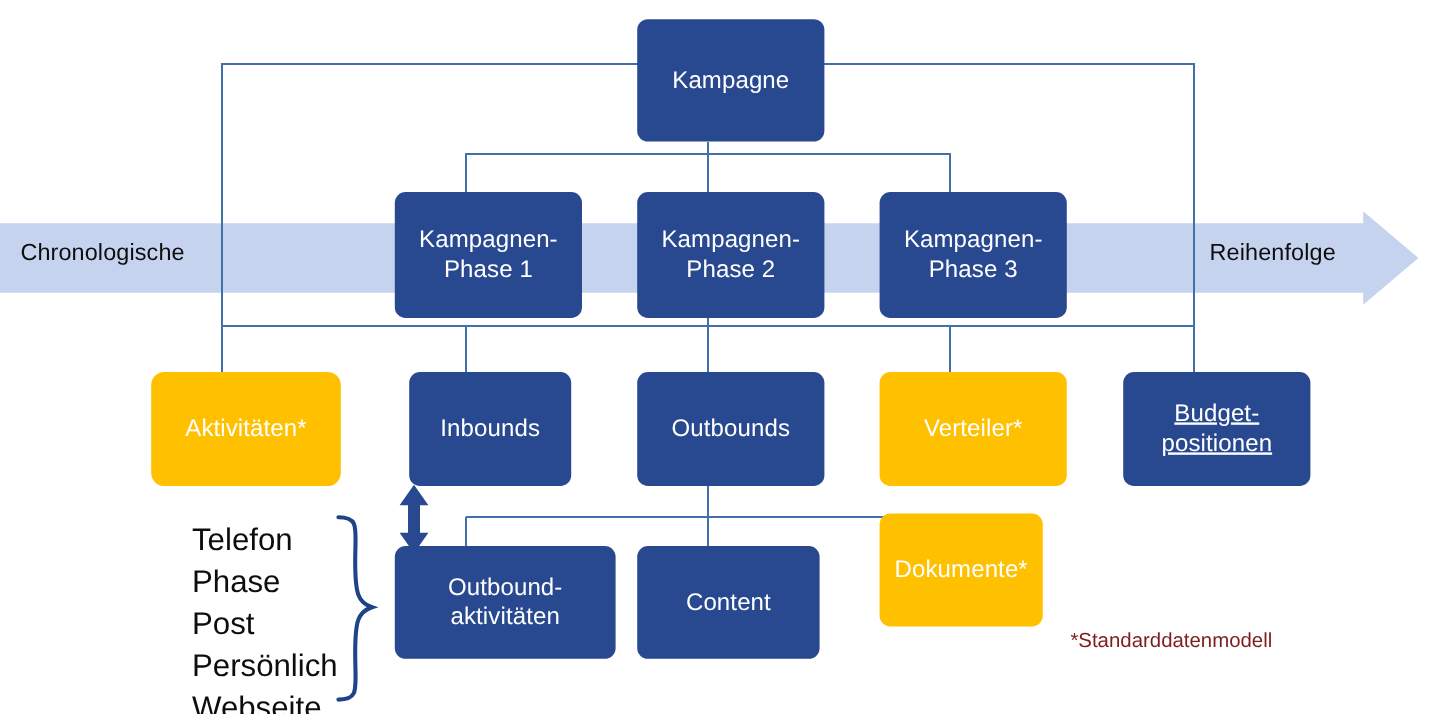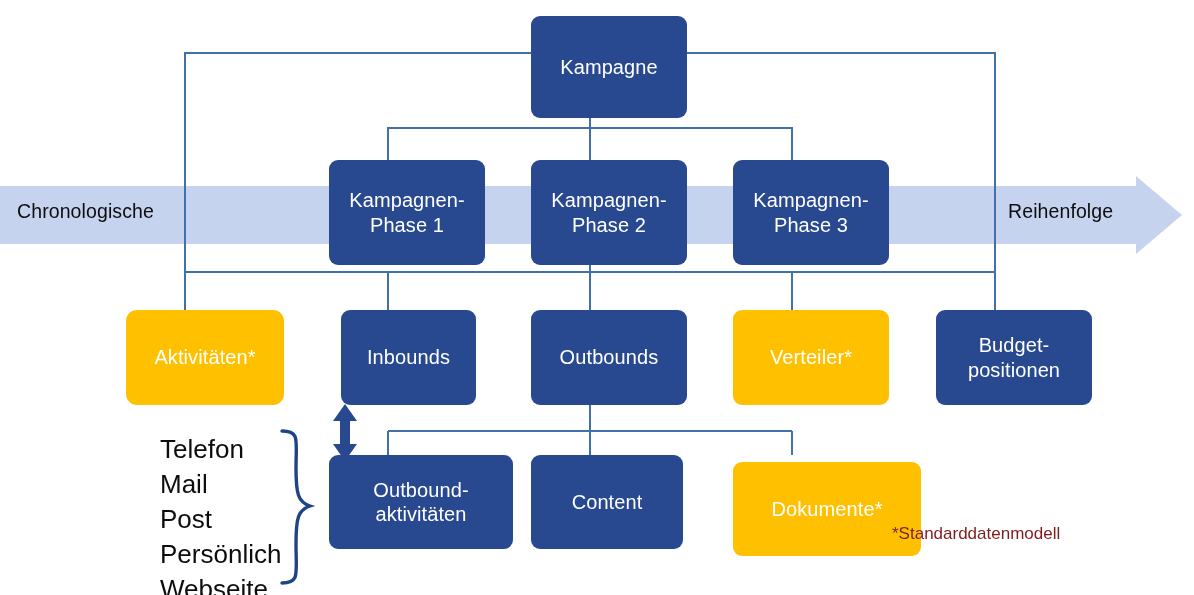--- a/index.html
+++ b/index.html
@@ -155,39 +155,39 @@
   </div>
   <div class="node blue" style="left:322px; top:310px; width:135px; height:95px;">
     <span style="white-space:pre-line">Inbounds</span>
   </div>
   <div class="node blue" style="left:512px; top:310px; width:156px; height:95px;">
     <span style="white-space:pre-line">Outbounds</span>
   </div>
   <div class="node yellow" style="left:714px; top:310px; width:156px; height:95px;">
     <span style="white-space:pre-line">Verteiler*</span>
   </div>
-  <div class="node blue" style="left:917px; top:310px; width:156px; height:95px;">
+  <div class="node blue" style="left:917px; top:310px; width:156px; height:95px;text-decoration:underline;">
     <span style="white-space:pre-line">Budget-
 positionen</span>
   </div>
 
   <div class="node blue" style="left:310px; top:455px; width:184px; height:94px;">
     <span style="white-space:pre-line">Outbound-
 aktivitäten</span>
   </div>
   <div class="node blue" style="left:512px; top:455px; width:152px; height:94px;">
     <span style="white-space:pre-line">Content</span>
   </div>
-  <div class="node yellow" style="left:714px; top:462px; width:188px; height:94px;">
+  <div class="node yellow" style="left:714px; top:428px; width:136px; height:94px;">
     <span style="white-space:pre-line">Dokumente*</span>
   </div>
 
   <div id="brace-list">
     <div>Telefon</div>
-    <div>Mail</div>
+    <div>Phase</div>
     <div>Post</div>
     <div>Persönlich</div>
     <div>Webseite</div>
   </div>
   <svg id="brace-svg" viewBox="0 0 42 160" width="42" height="160">
     <path d="M6,3 C24,3 20,12 20,40 C20,66 22,74 34,78 C22,82 20,90 20,116 C20,146 24,155 6,155" fill="none" stroke="#1F4486" stroke-width="3.4" stroke-linecap="round"></path>
   </svg>
 
   <div id="footnote">*Standarddatenmodell</div>
 

